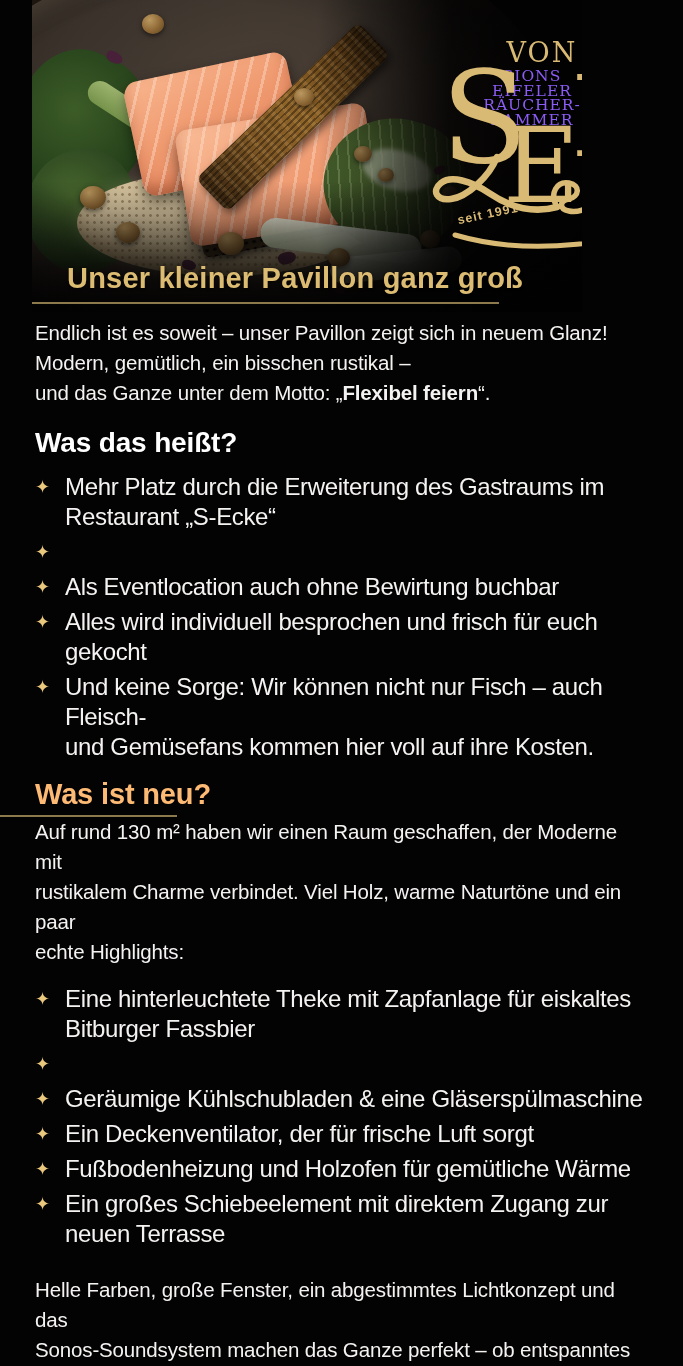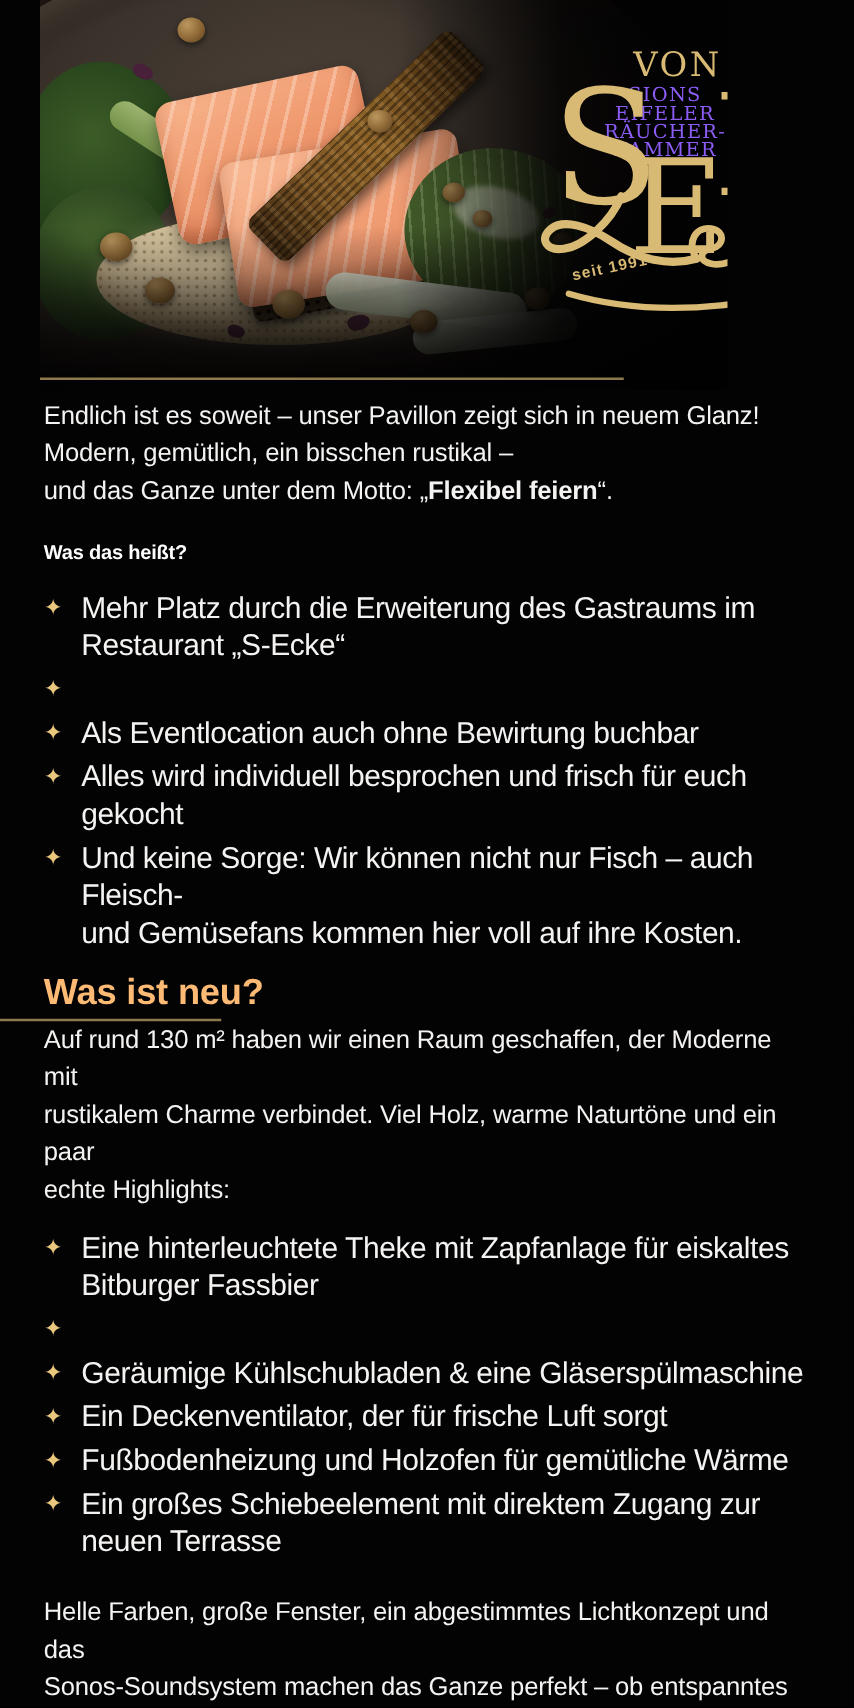--- a/index.html
+++ b/index.html
@@ -119,21 +119,21 @@
     text-shadow:0 1px 3px rgba(0,0,0,.7); }
   .rule1 { position:absolute; left:0; top:302px; width:467px; height:2px;
     background:#8d7a4c; z-index:6; }
 
   
   .content { position:absolute; left:0; top:312px; width:683px;
     padding:0 48px 0 35px; box-sizing:border-box;
     font-size:20.5px; line-height:30px; letter-spacing:-.15px; color:#f4f3f1; }
   .block { display:block; white-space:pre-line; }
   .intro { margin:6px 0 0 0; }
-  .h3 { margin:20px 0 0 0; font-size:16px; font-weight:bold; color:#ffffff; line-height:30px; }
+  .h3 { margin:20px 0 0 0; font-size:28px; font-weight:bold; color:#ffffff; line-height:30px; }
   .h2 { margin:16px 0 0 0; font-size:29px; font-weight:bold; color:#fdba74; line-height:32px; }
   .rule2 { margin:5px 0 0 -35px; width:177px; height:2px; background:#8d7a4c; }
   .para  { margin:0 0 0 0; }
   .outro { margin:26px 0 0 0; }
   ul.blist { list-style:none; margin:14px -20px 0 0; padding:0; }
   ul.blist.l2 { margin-top:17px; }
   .blist li { display:flex; align-items:flex-start; }
   .blist li + li { margin-top:5px; }
   .star { flex:0 0 30px; color:#e9c87e; font-size:18px; line-height:30px;
     font-family:"DejaVu Sans", sans-serif; }
@@ -195,20 +195,21 @@
         <path d="M172,66 C190,52 215,44 238,46 C250,48 258,53 263,59" stroke="#d9ba74" stroke-width="6" stroke-linecap="round"></path>
         <path d="M263,59 L277,50 M263,59 L278,67" stroke="#d9ba74" stroke-width="5" stroke-linecap="round"></path>
         <path d="M172,78 C195,85 222,81 246,68" stroke="#d9ba74" stroke-width="5.5" stroke-linecap="round"></path>
         <path d="M186,80 L194,93 L203,77" stroke="#d9ba74" stroke-width="4.5" stroke-linecap="round" stroke-linejoin="round"></path>
         <circle cx="241" cy="55" r="3.4" fill="#d9ba74"></circle>
         <path d="M28,100 C100,121 200,113 270,72" stroke="#d9ba74" stroke-width="5" stroke-linecap="round"></path>
       </svg>
       <div class="logo-since">seit 1991</div>
     </div>
 
+    <h1 class="h1">Unser kleiner Pavillon ganz groß</h1>
     <div class="rule1"></div>
   </div>
 
   <div class="content">
 
     <p class="intro">
       <span class="block">Endlich ist es soweit – unser Pavillon zeigt sich in neuem Glanz!
 Modern, gemütlich, ein bisschen rustikal –</span>
       <span class="block"><span>und das Ganze unter dem Motto: „</span><b>Flexibel feiern</b><span>“.</span></span>
     </p>

